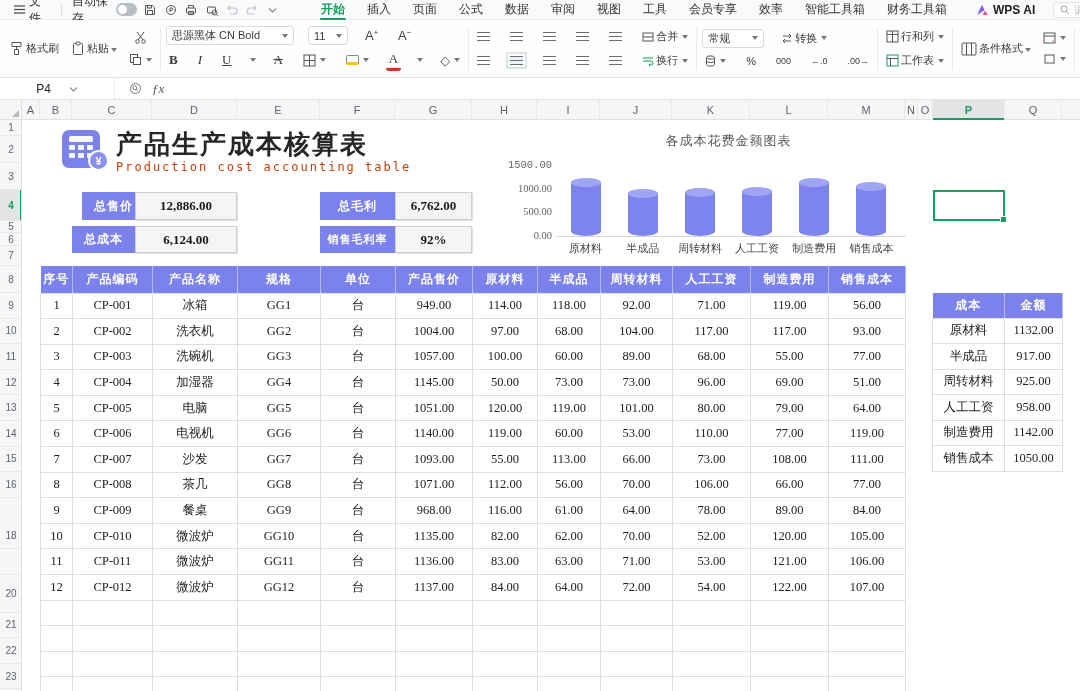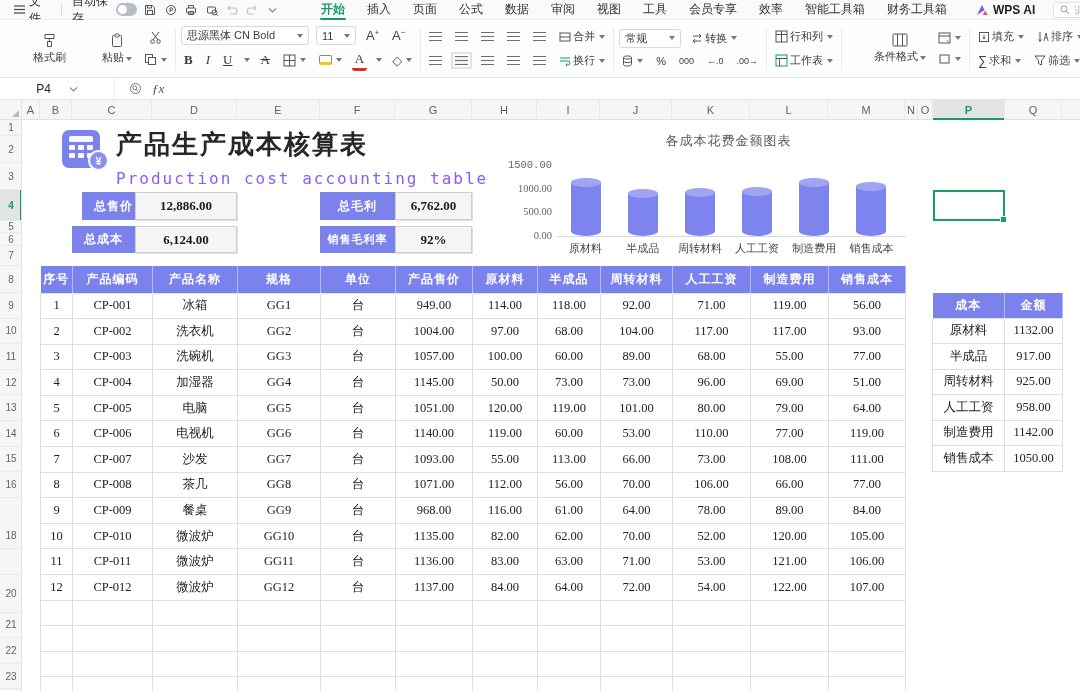--- a/index.html
+++ b/index.html
@@ -25,24 +25,24 @@
   #search-box { margin-left:8px; display:flex; align-items:center; gap:4px; width:140px; height:16px;
                 border:1px solid #e2e5e8; background:#fff; border-radius:4px; padding:0 6px; }
   #search-box input { border:none; outline:none; font-size:11px; width:100px; color:#333; background:transparent; }
   #search-box input::placeholder { color:#b5b9be; }
 
   
   #ribbon { position:absolute; left:0; top:20px; width:1080px; height:58px; background:#fdfefe;
             border-bottom:1px solid #e4e6e8; display:flex; align-items:center; padding:0 6px; font-size:11px; color:#3a3a3a; }
   .rb-sep { width:1px; height:42px; background:#e8eaec; margin:0 5px; flex:none; }
   .rb-group { display:flex; align-items:center; gap:6px; flex:none; }
-  .rb-stack { display:flex; flex-direction:column; align-items:center; justify-content:center; gap:3px; height:48px;margin-left:24px; }
+  .rb-stack { display:flex; flex-direction:row; align-items:center; justify-content:center; gap:3px; height:48px; }
   .rb-btn { display:flex; align-items:center; gap:2px; padding:2px 3px; border-radius:3px; cursor:pointer; white-space:nowrap; }
   .rb-rows { display:flex; flex-direction:column; gap:5px; justify-content:center; }
-  .rb-row { display:flex; align-items:center; gap:7px; }
+  .rb-row { display:flex; align-items:center; gap:14px; }
   .dd { width:0; height:0; border-left:3px solid transparent; border-right:3px solid transparent; border-top:4px solid #777; display:inline-block; margin-left:2px; }
   .sel-box { display:flex; align-items:center; justify-content:space-between; border:1px solid #d7dadd; border-radius:3px; background:#fff; height:19px; padding:0 5px; font-size:11px; }
   .ic { display:inline-flex; align-items:center; justify-content:center; }
   .glyph { font-size:13px; line-height:1; color:#444; }
   .bold-b { font-weight:bold; font-family:"Liberation Serif",serif; font-size:13px; }
   .ital-i { font-style:italic; font-family:"Liberation Serif",serif; font-size:13px; }
   .und-u { text-decoration:underline; font-family:"Liberation Serif",serif; font-size:13px; }
   .strike-a { text-decoration:line-through; font-family:"Liberation Serif",serif; font-size:13px; }
   .color-a { font-family:"Liberation Serif",serif; font-size:13px; border-bottom:3px solid #d93025; line-height:1.05; }
   .fill-ic { width:13px; height:10px; border:1px solid #888; border-radius:2px; border-bottom:3px solid #f2c811; }
@@ -68,21 +68,21 @@
   #gridarea { position:absolute; left:22px; top:20px; right:0; bottom:0; background:#fff; overflow:hidden; }
 
   
   #title-block { position:absolute; left:40px; top:10px; display:flex; align-items:flex-start; gap:16px; }
   .calc-ic { position:relative; width:38px; height:38px; background:#7b82ec; border-radius:7px; flex:none; }
   .calc-ic svg { position:absolute; left:6px; top:5px; }
   .calc-badge { position:absolute; right:-9px; bottom:-3px; width:21px; height:21px; border-radius:50%;
                 background:#8a90ef; border:2px solid #fff; color:#fff; font-size:11px; font-weight:bold;
                 display:flex; align-items:center; justify-content:center; }
   #sheet-title { font-size:26px; font-weight:bold; color:#262626; letter-spacing:2px; line-height:1.15; }
-  #sheet-subtitle { font-family:"DejaVu Sans Mono",monospace; font-size:16px; color:#8b5cf6; letter-spacing:2px; margin-top:9px; }
+  #sheet-subtitle { font-family:"DejaVu Sans Mono",monospace; font-size:12px; color:#c2410c; letter-spacing:2px; margin-top:0; }
 
   
   .sum-label { position:absolute; background:#7b82ec; color:#fff; font-size:12px; font-weight:bold;
                display:flex; align-items:center; justify-content:center; letter-spacing:1px; }
   .sum-value { position:absolute; background:#f5f5f5; border:1px solid #cfcfcf; box-shadow:1px 1px 0 #e0e0e0;
                color:#1a1a1a; font-size:13px; font-weight:bold; font-family:"Liberation Serif",serif;
                display:flex; align-items:center; justify-content:center; }
 
   
   #chart { position:absolute; left:478px; top:4px; width:412px; height:140px; }

